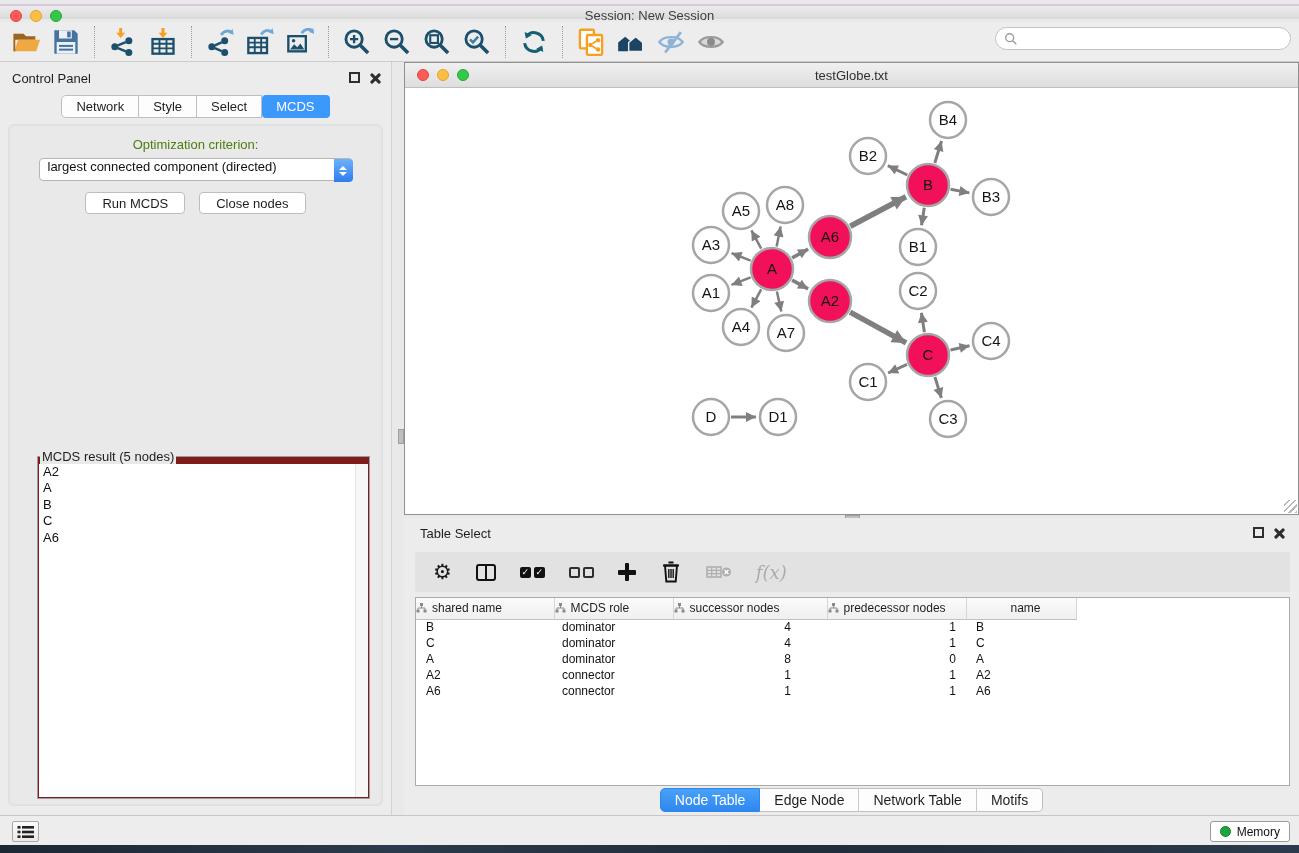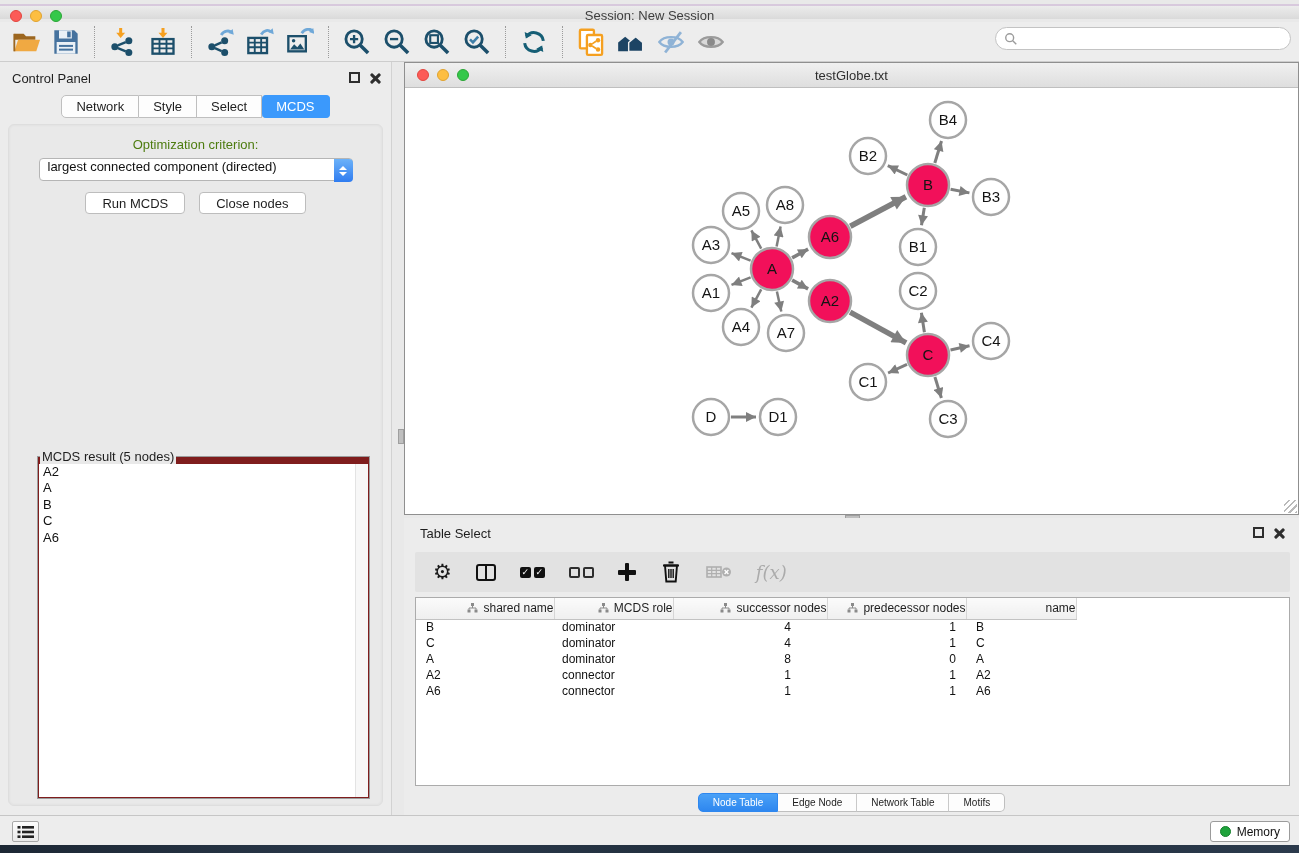--- a/index.html
+++ b/index.html
@@ -91,28 +91,28 @@
   .cbx.off { border:2px solid #2E2E2E; background:#E2E2E2; }
   .plus-ico { position:relative; width:18px; height:18px; }
   .plus-ico::before { content:""; position:absolute; left:0; top:7px; width:18px; height:4.5px; background:#111; border-radius:1px; }
   .plus-ico::after  { content:""; position:absolute; left:7px; top:0; width:4.5px; height:18px; background:#111; border-radius:1px; }
   .gray-ico svg { opacity:1; }
   .fx-label { font-family:"DejaVu Serif",serif; font-style:italic; font-size:18px; color:#ABABAB; }
   .dtable { position:absolute; left:11px; right:9px; top:79px; bottom:29px; background:#fff; border:1px solid #ABABAB; overflow:hidden; }
   table.grid { border-collapse:collapse; table-layout:fixed; }
   table.grid th { height:21px; background:linear-gradient(#FBFBFB,#EFEFEF); border-bottom:1px solid #C2C2C2;
     border-right:1px solid #D6D6D6; font-weight:normal; font-size:12px; color:#1E1E1E; }
-  table.grid th .hwrap { display:flex; align-items:center; justify-content:flex-end; gap:5px; }
+  table.grid th .hwrap { display:flex; align-items:center; justify-content:flex-start; gap:5px; }
   table.grid td { height:16px; font-size:12px; color:#111; white-space:nowrap; overflow:hidden; }
   td.c0 { padding-left:10px; } td.c1 { padding-left:8px; }
   td.c2 { text-align:right; padding-right:36px; }
   td.c3 { text-align:right; padding-right:10px; }
   td.c4 { padding-left:10px; }
   .ttabs { position:absolute; left:0; right:0; bottom:3px; display:flex; justify-content:center; }
-  .ttab { font-size:10px; padding:3px 14px; background:#FDFDFD; border-top:1px solid #BFBFBF; border-bottom:1px solid #BFBFBF; border-right:1px solid #C9C9C9; color:#1E1E1E; }
+  .ttab { font-size:14px; padding:3px 14px; background:#FDFDFD; border-top:1px solid #BFBFBF; border-bottom:1px solid #BFBFBF; border-right:1px solid #C9C9C9; color:#1E1E1E; }
   .ttab:first-child { border-left:1px solid #BFBFBF; border-radius:5px 0 0 5px; }
   .ttab:last-child { border-radius:0 5px 5px 0; border-right:1px solid #BFBFBF; }
   .ttab.active { background:linear-gradient(#4AA1F7,#2E87EF); color:#fff; border-color:#2E87EF; }
   
   .statusbar { position:absolute; left:0; top:815px; width:100%; height:30px; background:#EDEDED; border-top:1px solid #C6C6C6; }
   .listbtn { position:absolute; left:12px; top:5px; width:27px; height:21px; background:linear-gradient(#FDFDFD,#E9E9E9);
     border:1px solid #A8A8A8; border-radius:2px; display:flex; align-items:center; justify-content:center; }
   .membtn { position:absolute; right:9px; top:5px; height:21px; background:#fff; border:1px solid #9B9B9B; border-radius:3px;
     display:flex; align-items:center; gap:6px; padding:0 9px; }
   .memdot { width:11px; height:11px; border-radius:50%; background:#1FA33C; border:1px solid #15802C; }

